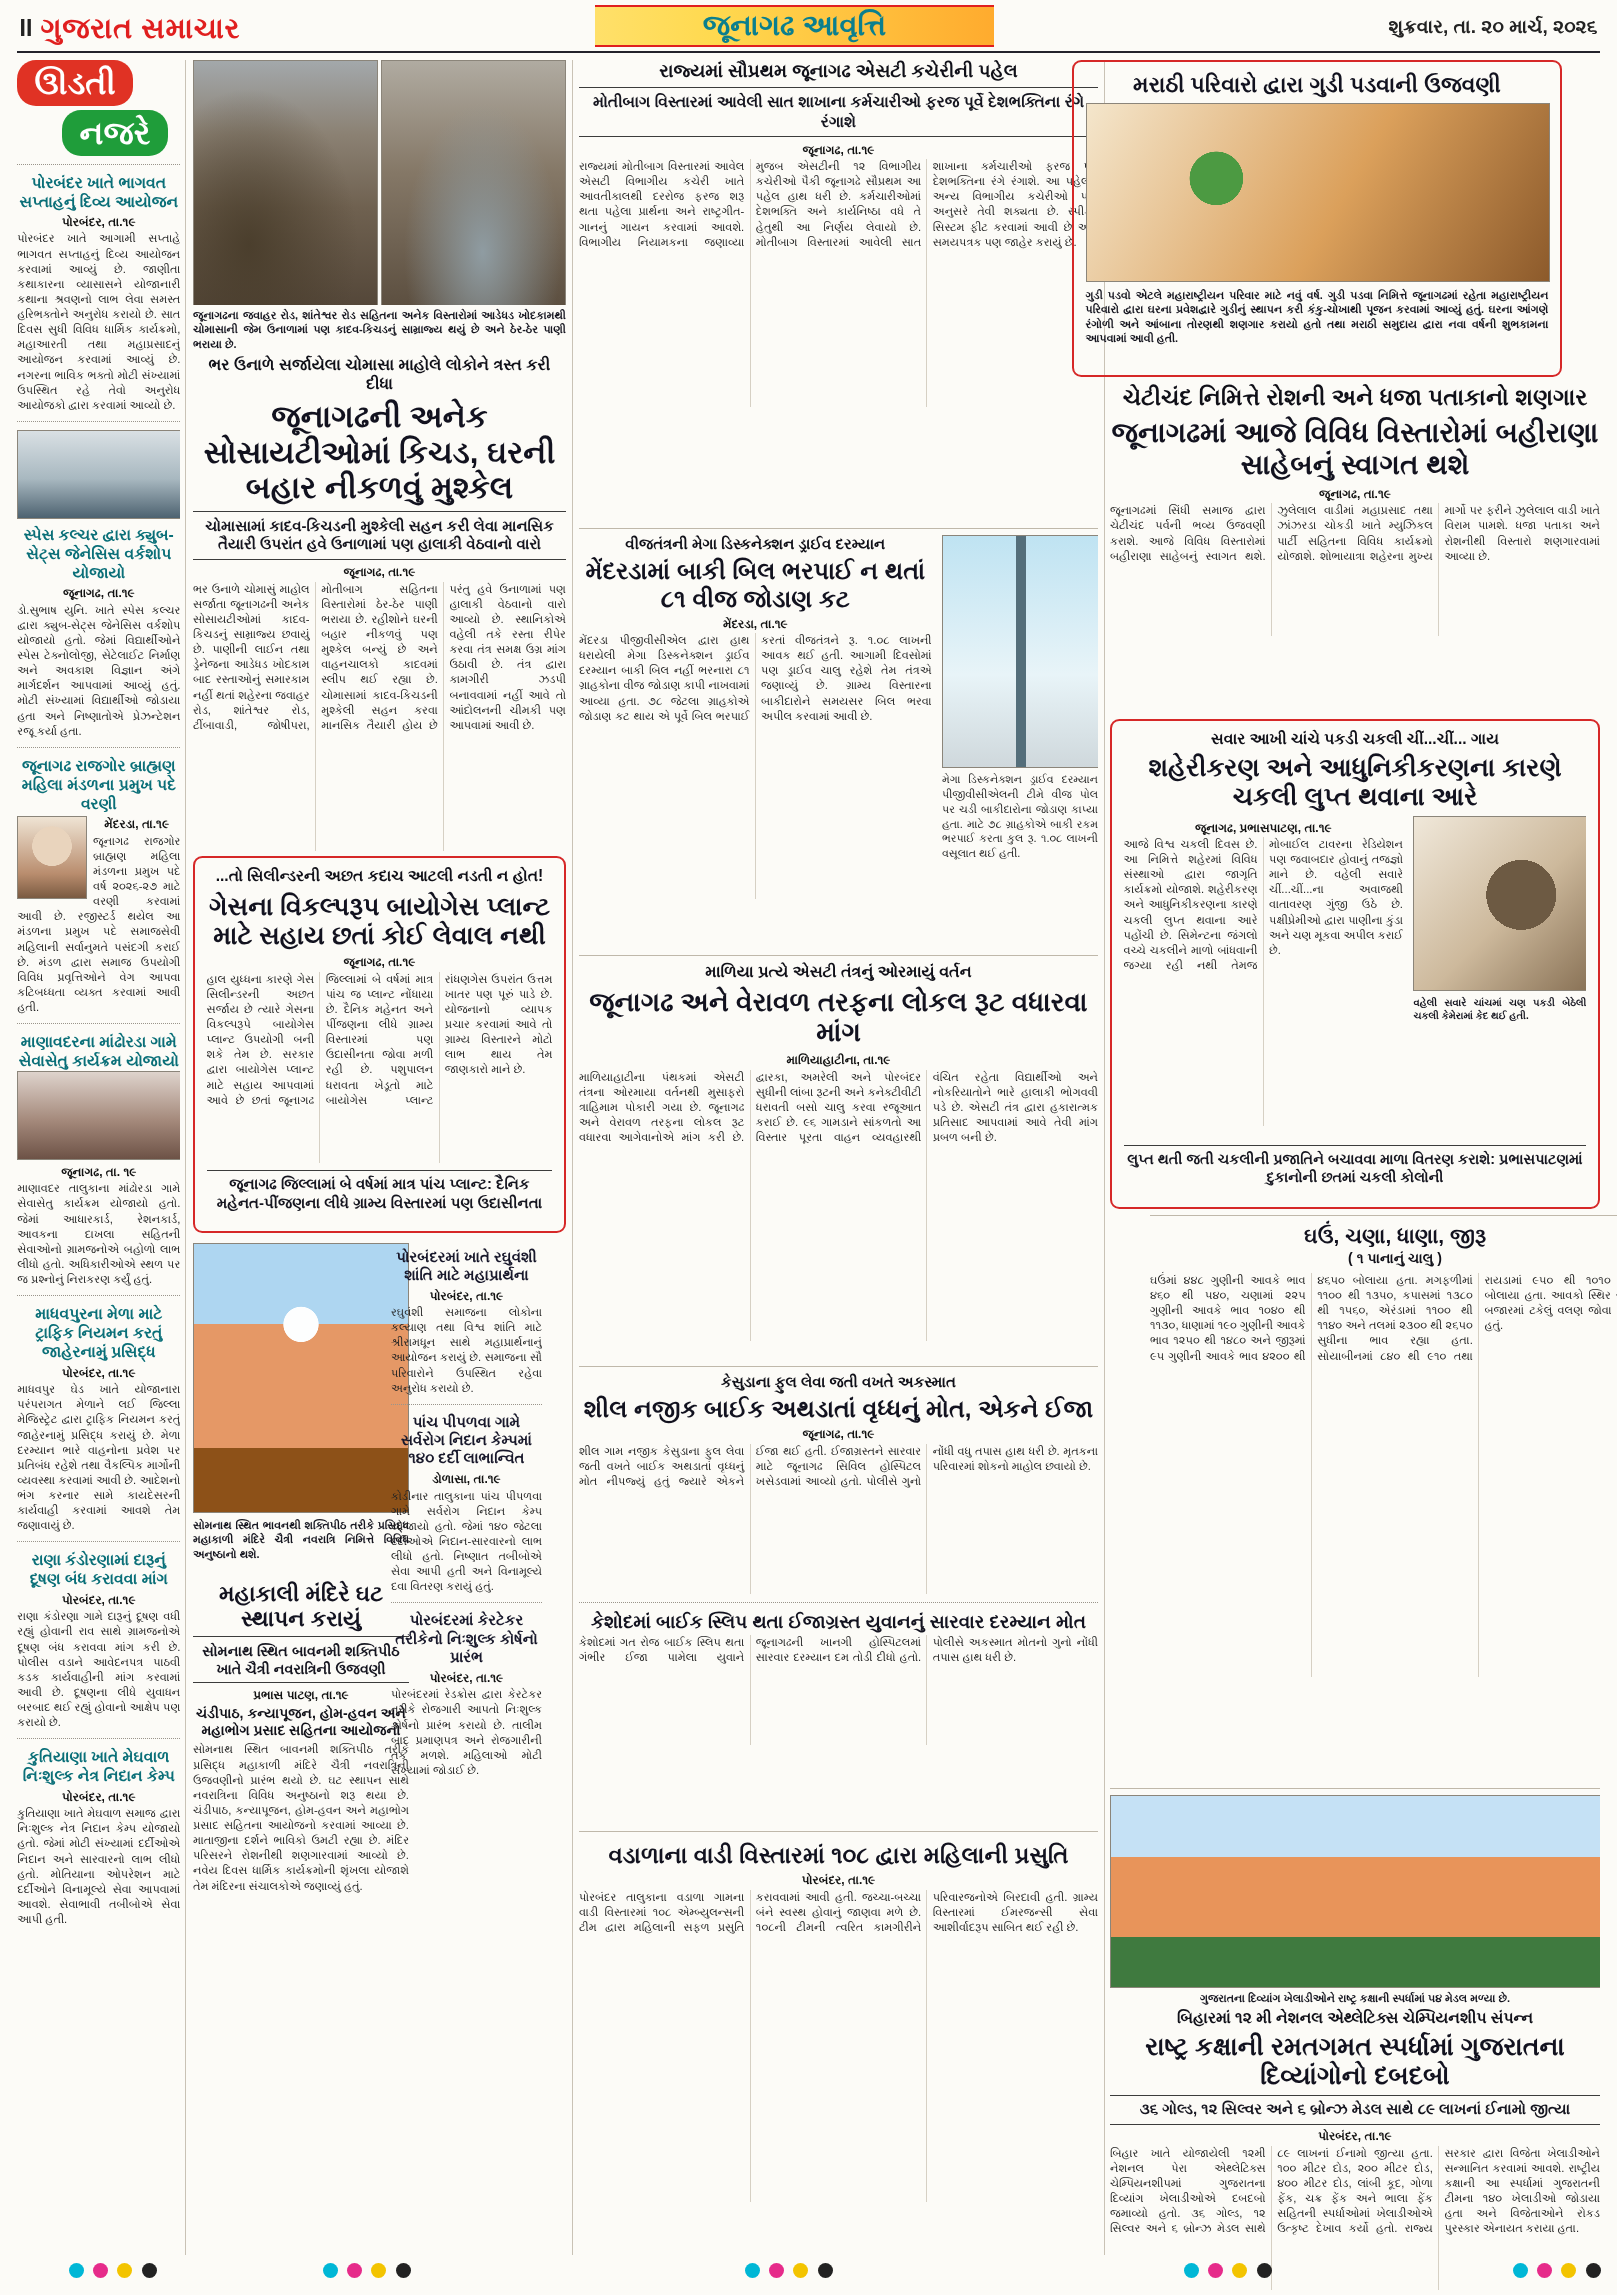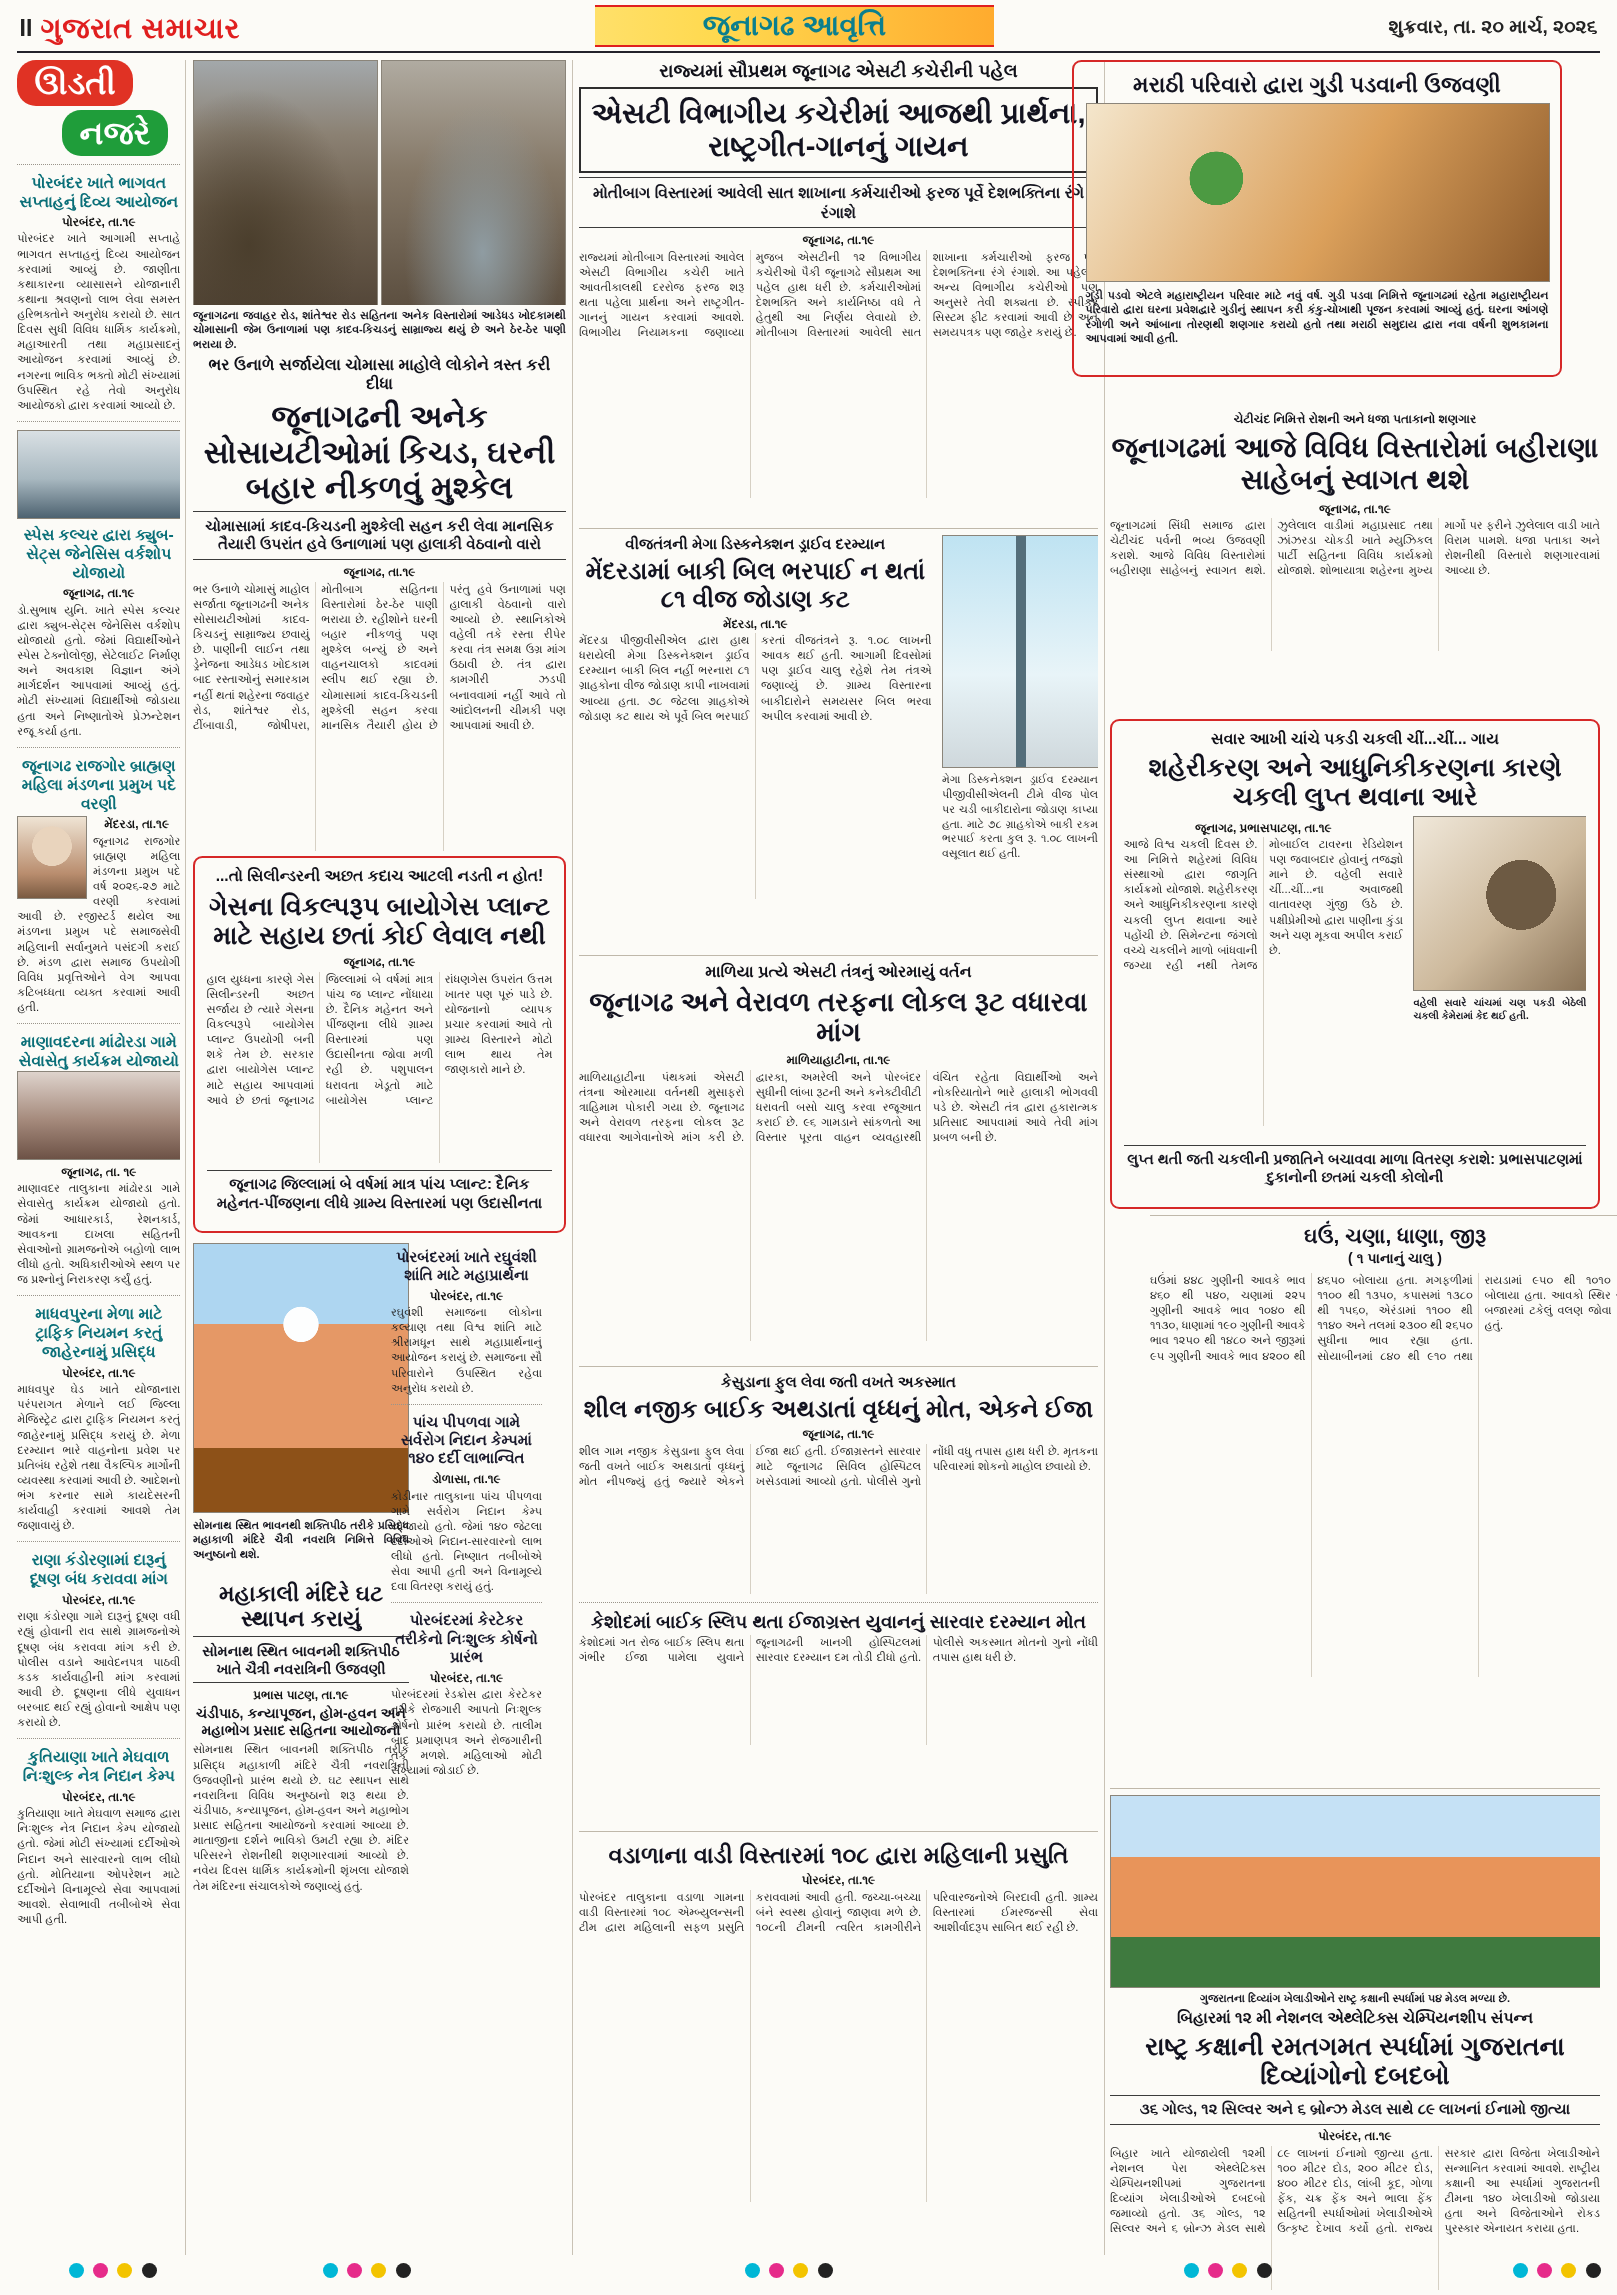--- a/index.html
+++ b/index.html
@@ -187,21 +187,20 @@
     <div class="dotline"></div>
     <article>
       <h3 class="mini-head">પોરબંદરમાં કેરટેકર તરીકેનો નિઃશુલ્ક કોર્ષનો પ્રારંભ</h3>
       <div class="dateline">પોરબંદર, તા.૧૯</div>
       <p class="body-txt" style="margin:0;">પોરબંદરમાં રેડક્રોસ દ્વારા કેરટેકર તરીકે રોજગારી આપતો નિઃશુલ્ક કોર્ષનો પ્રારંભ કરાયો છે. તાલીમ બાદ પ્રમાણપત્ર અને રોજગારીની તક મળશે. મહિલાઓ મોટી સંખ્યામાં જોડાઈ છે.</p>
     </article>
   </div>
 
   <section class="abs" style="left:579px;top:60px;width:519px;height:464px;">
     <div class="kicker" style="font-size:18.5px;">રાજ્યમાં સૌપ્રથમ જૂનાગઢ એસટી કચેરીની પહેલ</div>
-    <h1 class="headline boxed-head" style="font-size:29px;">એસટી વિભાગીય કચેરીમાં આજથી પ્રાર્થના, રાષ્ટ્રગીત-ગાનનું ગાયન</h1>
     <div class="subrule" style="font-size:15.6px;margin:4.6px 0 5.8px;">મોતીબાગ વિસ્તારમાં આવેલી સાત શાખાના કર્મચારીઓ ફરજ પૂર્વે દેશભક્તિના રંગે રંગાશે</div>
     <div class="dateline">જૂનાગઢ, તા.૧૯</div>
     <div class="body-txt cols3" style="height:248px;">રાજ્યમાં મોતીબાગ વિસ્તારમાં આવેલ એસટી વિભાગીય કચેરી ખાતે આવતીકાલથી દરરોજ ફરજ શરૂ થતા પહેલા પ્રાર્થના અને રાષ્ટ્રગીત-ગાનનું ગાયન કરવામાં આવશે. વિભાગીય નિયામકના જણાવ્યા મુજબ એસટીની ૧૨ વિભાગીય કચેરીઓ પૈકી જૂનાગઢે સૌપ્રથમ આ પહેલ હાથ ધરી છે. કર્મચારીઓમાં દેશભક્તિ અને કાર્યનિષ્ઠા વધે તે હેતુથી આ નિર્ણય લેવાયો છે. મોતીબાગ વિસ્તારમાં આવેલી સાત શાખાના કર્મચારીઓ ફરજ પૂર્વે દેશભક્તિના રંગે રંગાશે. આ પહેલને અન્ય વિભાગીય કચેરીઓ પણ અનુસરે તેવી શક્યતા છે. સ્પીકર સિસ્ટમ ફીટ કરવામાં આવી છે અને સમયપત્રક પણ જાહેર કરાયું છે.</div>
   </section>
 
   <section class="abs" style="left:579px;top:528px;width:519px;height:423px;border-top:0.6px solid #bfb8aa;padding-top:5.8px;display:grid;grid-template-columns:1fr 156px;gap:10.4px;">
     <div style="overflow:hidden;">
       <div class="kicker" style="font-size:15px;">વીજતંત્રની મેગા ડિસ્કનેક્શન ડ્રાઈવ દરમ્યાન</div>
       <h2 class="headline" style="font-size:24px;margin:4.6px 0;">મેંદરડામાં બાકી બિલ ભરપાઈ ન થતાં ૮૧ વીજ જોડાણ કટ</h2>
       <div class="dateline">મેંદરડા, તા.૧૯</div>
@@ -236,21 +235,21 @@
     <div class="body-txt cols3" style="height:312px;">પોરબંદર તાલુકાના વડાળા ગામના વાડી વિસ્તારમાં ૧૦૮ એમ્બ્યુલન્સની ટીમ દ્વારા મહિલાની સફળ પ્રસુતિ કરાવવામાં આવી હતી. જચ્ચા-બચ્ચા બંને સ્વસ્થ હોવાનું જાણવા મળે છે. ૧૦૮ની ટીમની ત્વરિત કામગીરીને પરિવારજનોએ બિરદાવી હતી. ગ્રામ્ય વિસ્તારમાં ઈમરજન્સી સેવા આશીર્વાદરૂપ સાબિત થઈ રહી છે.</div>
   </section>
 
   <section class="abs redbox" style="left:1072px;top:60px;width:490px;height:317px;">
     <h2 class="headline" style="font-size:22px;margin:1.2px 0 5.8px;">મરાઠી પરિવારો દ્વારા ગુડી પડવાની ઉજવણી</h2>
     <div class="photo ph-gudi" style="width:100%;height:177px;"></div>
     <p class="caption" style="margin:5.8px 0 0;font-size:11px;">ગુડી પડવો એટલે મહારાષ્ટ્રીયન પરિવાર માટે નવું વર્ષ. ગુડી પડવા નિમિત્તે જૂનાગઢમાં રહેતા મહારાષ્ટ્રીયન પરિવારો દ્વારા ઘરના પ્રવેશદ્વારે ગુડીનું સ્થાપન કરી કંકુ-ચોખાથી પૂજન કરવામાં આવ્યું હતું. ઘરના આંગણે રંગોળી અને આંબાના તોરણથી શણગાર કરાયો હતો તથા મરાઠી સમુદાય દ્વારા નવા વર્ષની શુભકામના આપવામાં આવી હતી.</p>
   </section>
 
   <section class="abs" style="left:1110px;top:384px;width:490px;height:328px;">
-    <div class="kicker" style="font-size:12px;margin-top:28px;">ચેટીચંદ નિમિત્તે રોશની અને ધજા પતાકાનો શણગાર</div>
+    <div class="kicker" style="font-size:23px;">ચેટીચંદ નિમિત્તે રોશની અને ધજા પતાકાનો શણગાર</div>
     <h1 class="headline" style="font-size:28px;margin:5.8px 0;">જૂનાગઢમાં આજે વિવિધ વિસ્તારોમાં બહીરાણા સાહેબનું સ્વાગત થશે</h1>
     <div class="dateline">જૂનાગઢ, તા.૧૯</div>
     <div class="body-txt cols3" style="height:133px;">જૂનાગઢમાં સિંધી સમાજ દ્વારા ચેટીચંદ પર્વની ભવ્ય ઉજવણી કરાશે. આજે વિવિધ વિસ્તારોમાં બહીરાણા સાહેબનું સ્વાગત થશે. ઝુલેલાલ વાડીમાં મહાપ્રસાદ તથા ઝાંઝરડા ચોકડી ખાતે મ્યુઝિકલ પાર્ટી સહિતના વિવિધ કાર્યક્રમો યોજાશે. શોભાયાત્રા શહેરના મુખ્ય માર્ગો પર ફરીને ઝુલેલાલ વાડી ખાતે વિરામ પામશે. ધજા પતાકા અને રોશનીથી વિસ્તારો શણગારવામાં આવ્યા છે.</div>
   </section>
 
   <section class="abs redbox" style="left:1110px;top:719px;width:490px;height:490px;">
     <div class="kicker" style="font-size:15.6px;">સવાર આખી ચાંચે પકડી ચકલી ચીં...ચીં... ગાય</div>
     <h2 class="headline" style="font-size:25.4px;margin:4.6px 0;">શહેરીકરણ અને આધુનિકીકરણના કારણે ચકલી લુપ્ત થવાના આરે</h2>
     <div style="display:grid;grid-template-columns:1fr 173px;gap:10.4px;height:323px;overflow:hidden;">
       <div style="overflow:hidden;">

